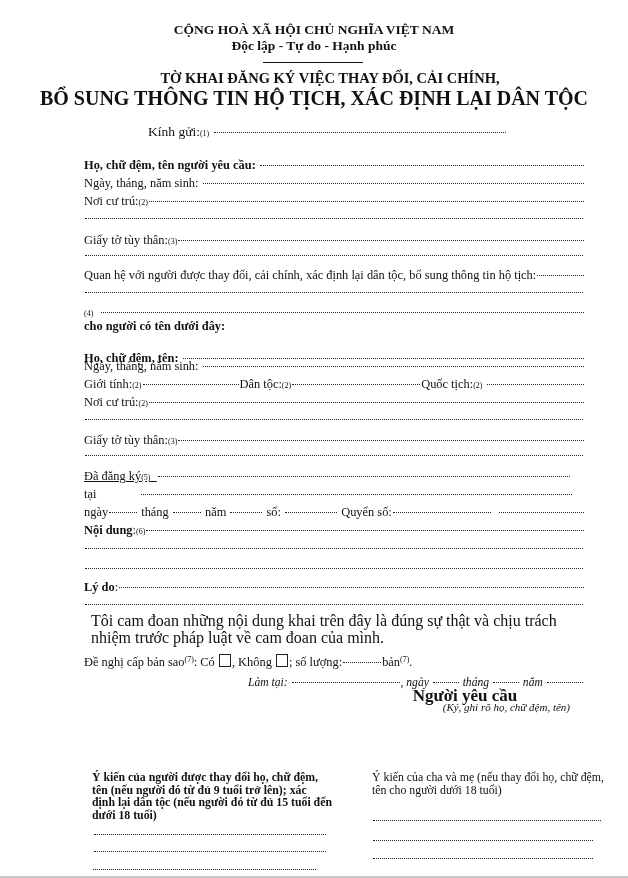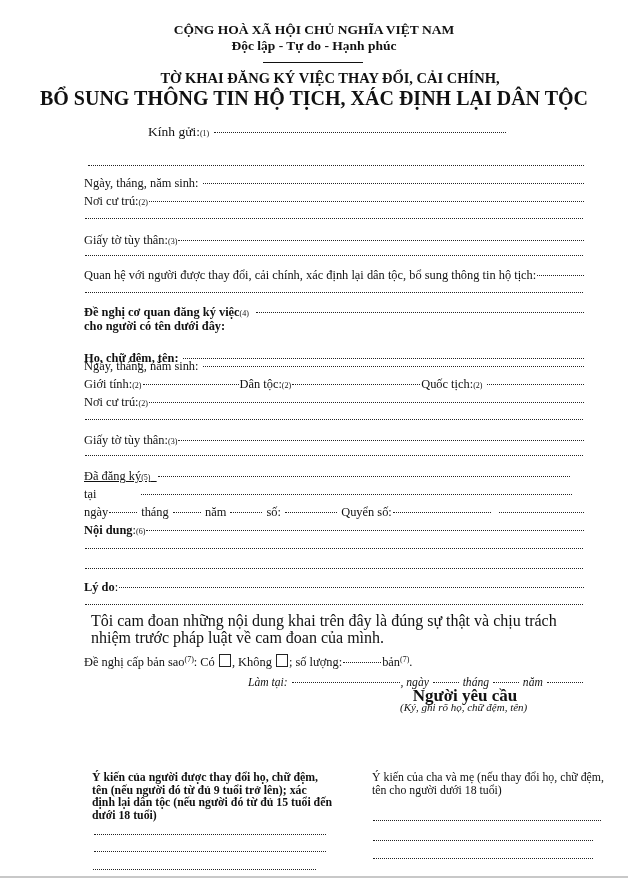--- a/index.html
+++ b/index.html
@@ -29,21 +29,21 @@
 <div class="title-rule"></div>
 <div class="abs center b" style="top:70px; font-size:14.5px;padding-left:16px;">TỜ KHAI ĐĂNG KÝ VIỆC THAY ĐỔI, CẢI CHÍNH,</div>
 <div class="abs center b" style="top:87px; font-size:20px;">BỔ SUNG THÔNG TIN HỘ TỊCH, XÁC ĐỊNH LẠI DÂN TỘC</div>
 
 <div class="row" style="left:148px; width:358px; top:120px; font-size:13.5px;">
   <span>Kính gửi: </span><sup>(1)</sup>&nbsp;
   <span class="fill"></span>
 </div>
 
 <div class="row b" style="top:153px;">
-  &nbsp;
+  <span>Họ, chữ đệm, tên người yêu cầu:</span>&nbsp;
   <span class="fill" style="font-weight:normal;"></span>
 </div>
 <div class="row" style="top:171px;">
   <span>Ngày, tháng, năm sinh:</span>&nbsp;
   <span class="fill"></span>
 </div>
 <div class="row" style="top:189px;">
   <span>Nơi cư trú: </span>
     <sup>(2)</sup>
   <span class="fill"></span>
@@ -55,21 +55,21 @@
   <span class="fill"></span>
 </div>
 <div class="dotline" style="left:85px; width:498px; top:255px;"></div>
 <div class="row" style="top:263px;">
   <span>Quan hệ với người được thay đổi, cải chính, xác định lại dân tộc, bổ sung thông tin hộ tịch:</span>
   <span class="fill"></span>
 </div>
 <div class="dotline" style="left:85px; width:498px; top:292px;"></div>
 
 <div class="row b" style="top:300px;">
-  <span>Đề nghị cơ quan đăng ký việc </span><sup style="font-weight:normal;">(4)</sup>&nbsp;&nbsp;
+  <sup style="font-weight:normal;">(4)</sup>&nbsp;&nbsp;
   <span class="fill" style="font-weight:normal;"></span>
 </div>
 <div class="row b" style="top:318px;">
   <span>cho người có tên dưới đây:</span>
 </div>
 
 <div class="row b" style="top:336px;margin-top:10px;">
   <span>Họ, chữ đệm, tên:</span>&nbsp;
   <span class="fill" style="font-weight:normal;"></span>
 </div>
@@ -139,21 +139,21 @@
 <div class="para" style="left:91px; top:612px; width:500px; font-size:16px; line-height:17px;">Tôi cam đoan những nội dung khai trên đây là đúng sự thật và chịu trách nhiệm trước pháp luật về cam đoan của mình.</div>
 
 <div class="abs" style="left:84px; top:650px; line-height:16px;">
   <span>Đề nghị cấp bản sao</span><sup>(7)</sup><span>: </span><span>Có </span><span class="checkbox"></span><span>, Không </span><span class="checkbox"></span><span>; số lượng:</span><span class="fixfill" style="width:40px;"></span><span>bản</span><sup>(7)</sup><span>.</span>
 </div>
 
 <div class="abs i" style="left:248px; top:670px; line-height:16px; font-size:11.6px;">
   <span>Làm tại: </span><span class="fixfill" style="width:110px;"></span><span>, ngày </span><span class="fixfill" style="width:28px;"></span><span> tháng </span><span class="fixfill" style="width:28px;"></span><span> năm </span><span class="fixfill" style="width:38px;"></span>
 </div>
 <div class="abs b" style="left:400px; width:130px; text-align:center; top:686px; font-size:17px;">Người yêu cầu</div>
-<div class="abs i" style="left:400px; width:170px; text-align:left; top:701px; font-size:11px;">(Ký, ghi rõ họ, chữ đệm, tên)</div>
+<div class="abs i" style="left:400px; width:170px; text-align:right; top:701px; font-size:11px;">(Ký, ghi rõ họ, chữ đệm, tên)</div>
 
 <div class="para" style="left:92px; top:771px; width:240px; font-size:11.8px; line-height:12.5px;font-weight:bold;">Ý kiến của người được thay đổi họ, chữ đệm, tên (nếu người đó từ đủ 9 tuổi trở lên); xác định lại dân tộc (nếu người đó từ đủ 15 tuổi đến dưới 18 tuổi)</div>
 <div class="dotline" style="left:94px; width:232px; top:834px;"></div>
 <div class="dotline" style="left:94px; width:232px; top:851px;"></div>
 <div class="dotline" style="left:93px; width:223px; top:869px;"></div>
 
 <div class="para" style="left:372px; top:771px; width:232px; font-size:11.8px; line-height:13px; text-align:justify;">Ý kiến của cha và mẹ (nếu thay đổi họ, chữ đệm, tên cho người dưới 18 tuổi)</div>
 <div class="dotline" style="left:373px; width:228px; top:820px;"></div>
 <div class="dotline" style="left:373px; width:220px; top:840px;"></div>
 <div class="dotline" style="left:373px; width:220px; top:858px;"></div>

